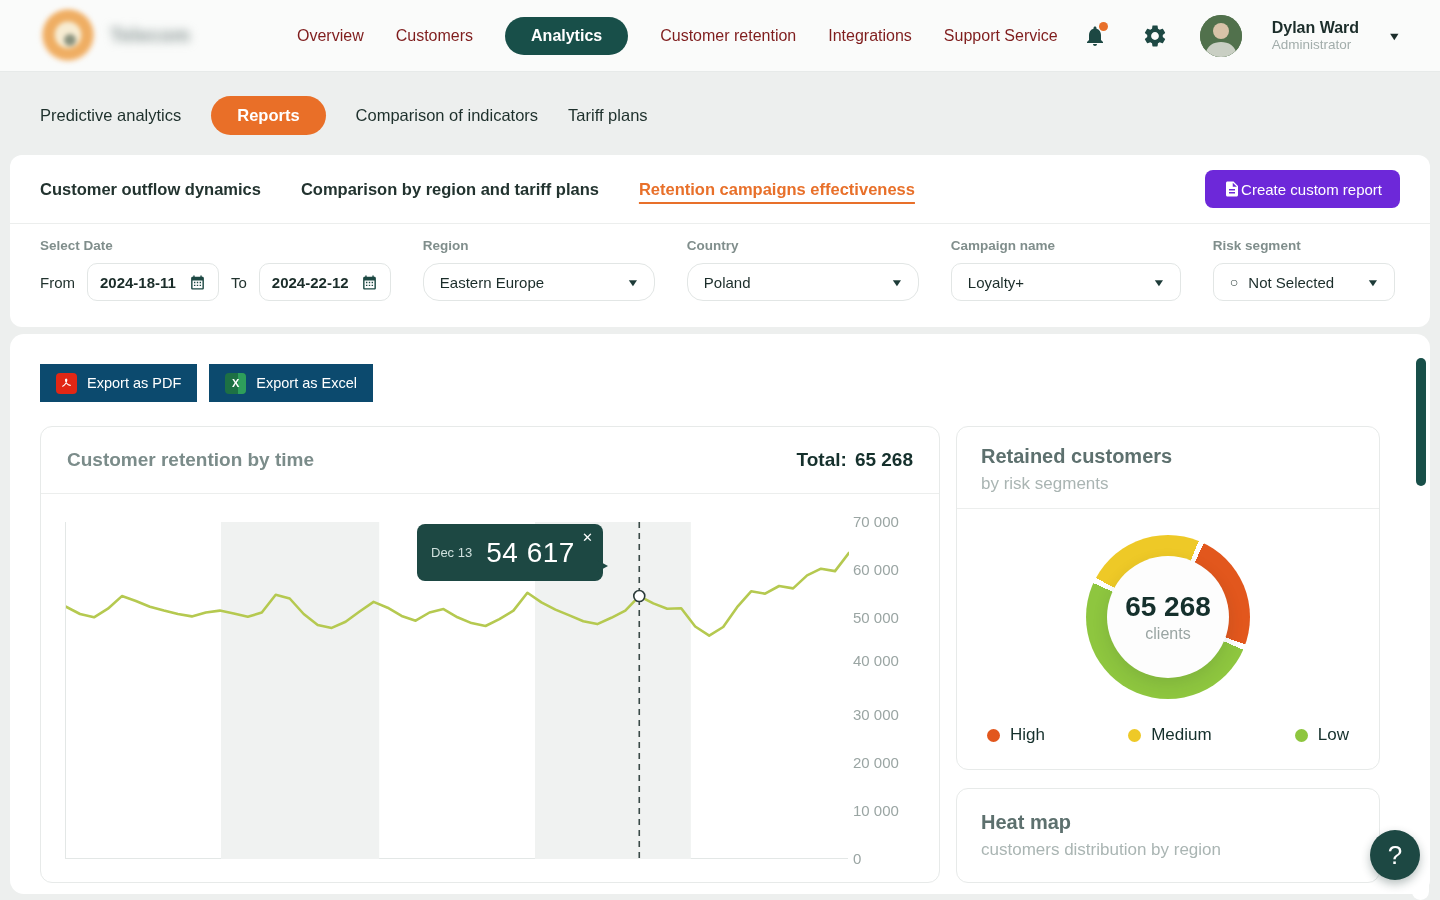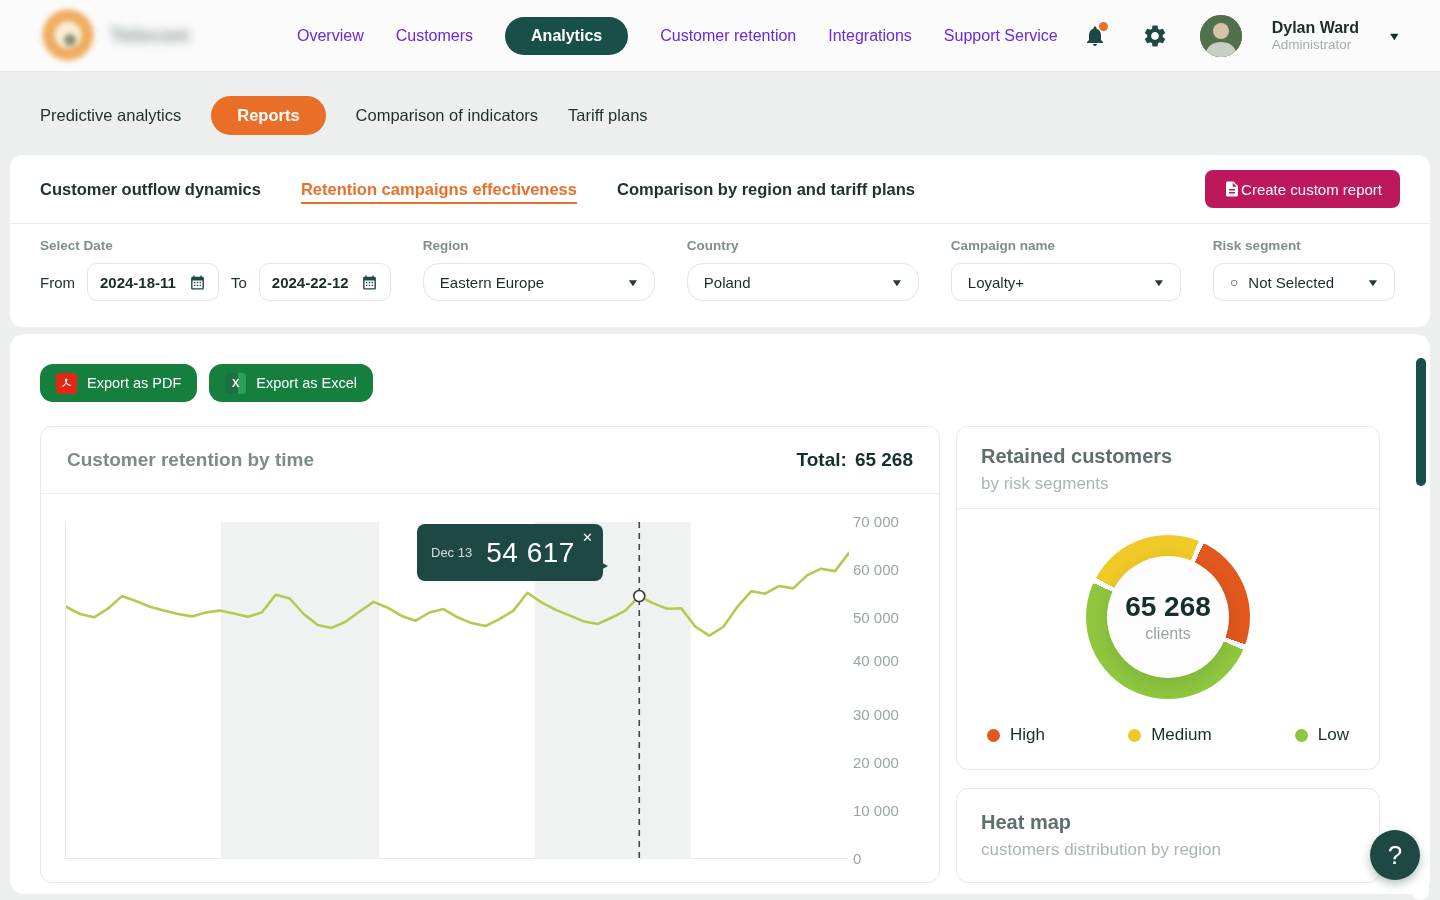--- a/index.html
+++ b/index.html
@@ -10,63 +10,63 @@
   .header { height:72px; background:#fafbfa; border-bottom:1px solid #e7eae9;
     display:flex; align-items:center; padding:0 40px; }
   .brand { display:flex; align-items:center; gap:14px; width:215px; }
   .logo-mark { width:56px; height:56px; border-radius:50%; position:relative;
     background:radial-gradient(circle at 50% 48%, #f7ecd2 0 30%, #efae63 36% 58%, #f6cfa4 62%, rgba(246,207,164,0) 70%);
     filter:blur(2px); }
   .logo-dot { position:absolute; left:24px; top:26px; width:12px; height:12px; border-radius:50%;
     background:#6f7d6a; opacity:.8; }
   .brand-name { font-size:20px; font-weight:bold; color:#8d9a98; filter:blur(5px); }
   .main-nav { display:flex; align-items:center; gap:32px; margin-left:42px; }
-  .nav-item { font-size:16px; color:#6d28d9; cursor:pointer; padding:10px 0; white-space:nowrap; }
+  .nav-item { font-size:16px; color:#7f1d1d; cursor:pointer; padding:10px 0; white-space:nowrap; }
   .nav-item.active { background:#184f49; color:#fff; padding:10px 26px; border-radius:22px; font-weight:600; }
   .header-right { margin-left:auto; display:flex; align-items:center; gap:30px; }
   .icon-btn { position:relative; width:30px; height:30px; display:flex; align-items:center; justify-content:center; cursor:pointer; }
   .bell-dot { position:absolute; top:1px; right:2px; width:9px; height:9px; border-radius:50%; background:#e8702a; }
   .avatar { width:42px; height:42px; border-radius:50%; overflow:hidden; background:#51714c; flex:0 0 auto; }
   .user-block { line-height:1.2; }
   .user-name { font-size:16px; font-weight:bold; color:#1b2d2a; }
   .user-role { font-size:13.5px; color:#a2adab; }
   .chev { font-size:11px; color:#1b2d2a; transform:scaleX(1.3); cursor:pointer; }
 
   
   .tabs-row { display:flex; align-items:center; gap:30px; padding:24px 40px 20px; }
   .tab-item { font-size:16.5px; color:#1e302c; cursor:pointer; }
   .tab-item.active { background:#e96f28; color:#fff; padding:10px 26px; border-radius:21px; font-weight:600; }
 
   
   .report-card { margin:0 10px; background:#fff; border-radius:12px; }
   .report-tabs { display:flex; align-items:center; gap:40px; padding:15px 30px; }
   .rtab { font-size:16.5px; font-weight:600; color:#22332f; cursor:pointer; }
   .rtab.active { color:#e8702a; text-decoration:underline; text-underline-offset:7px; text-decoration-thickness:2px; }
-  .create-btn { margin-left:auto; background:#be185d; color:#fff; border:none; border-radius:8px;
+  .create-btn { margin-left:auto; background:#6d28d9; color:#fff; border:none; border-radius:8px;
     padding:10px 18px; font-size:15px; font-family:inherit; display:flex; align-items:center; cursor:pointer; }
   .report-divider { border-top:1px solid #eceeed; }
   .filters { display:flex; padding:14px 30px 26px; gap:32px; }
   .fgroup { display:flex; flex-direction:column; }
   .flabel { font-size:13.5px; color:#808e8c; margin-bottom:10px;font-weight:bold; }
   .date-row { display:flex; align-items:center; gap:12px; }
   .inline-lb { font-size:15px; color:#22332f; }
   .date-box { display:flex; align-items:center; justify-content:space-between; gap:8px;
     width:132px; height:38px; border:1px solid #e2e6e5; border-radius:10px; padding:0 12px; cursor:pointer; }
   .date-val { font-size:15px; font-weight:600; color:#1b2d2a; }
   .select-box { display:flex; align-items:center; justify-content:space-between; gap:8px;
     height:38px; border:1px solid #e2e6e5; border-radius:10px; padding:0 16px; cursor:pointer; font-size:15px; color:#1b2d2a; }
   .sel-val { display:flex; align-items:center; gap:10px; }
   .tri { font-size:10px; color:#1d3b38; transform:scaleX(1.4); }
   .circle-o { font-size:14px; color:#3c4c49; }
   .w232 { width:232px;border-radius:16px; } .w230 { width:230px; } .w182 { width:182px; }
 
   
   .main-card { margin:7px 10px 0; background:#fff; border-radius:14px; padding:30px 30px 0; height:560px; }
   .export-row { display:flex; gap:12px; }
-  .export-btn { background:#15803d; color:#fff; border:none; border-radius:13px; padding:8px 16px;
+  .export-btn { background:#0c4a6e; color:#fff; border:none; border-radius:0; padding:8px 16px;
     font-size:14.5px; font-family:inherit; display:flex; align-items:center; gap:10px; cursor:pointer; height:38px; }
   .pdf-chip { width:21px; height:21px; border-radius:4px; background:#e22715; display:flex; align-items:center; justify-content:center; }
   .xls-chip { width:21px; height:21px; border-radius:4px; background:#1d7044; position:relative;
     display:flex; align-items:center; justify-content:center; font-size:11px; font-weight:bold; color:#fff; }
   .xls-chip::after { content:""; position:absolute; right:0; top:0; width:8px; height:21px; background:#2e9e5b; border-radius:0 4px 4px 0; }
   .xls-x { position:relative; z-index:1; }
 
   .content-row { display:flex; gap:16px; margin-top:24px; }
 
   
@@ -162,22 +162,22 @@
     <div class="tab-item">Predictive analytics</div>
     <div class="tab-item active">Reports</div>
     <div class="tab-item">Comparison of indicators</div>
     <div class="tab-item">Tariff plans</div>
   </div>
 
 <section class="report-card">
   <div class="report-tabs">
 
     <div class="rtab">Customer outflow dynamics</div>
+      <div class="rtab">Comparison by region and tariff plans</div>
       <div class="rtab active">Retention campaigns effectiveness</div>
-      <div class="rtab">Comparison by region and tariff plans</div>
       <button class="create-btn">
       <svg width="18" height="18" viewBox="0 0 24 24">
         <path fill="#fff" d="M14 2H6c-1.1 0-1.99.9-1.99 2L4 20c0 1.1.89 2 1.99 2H18c1.1 0 2-.9 2-2V8l-6-6zm2 16H8v-2h8v2zm0-4H8v-2h8v2zm-3-5V3.5L18.5 9H13z"></path>
       </svg>
       <span>Create custom report</span>
     </button>
   </div>
   <div class="report-divider"></div>
 
   <div class="filters">

